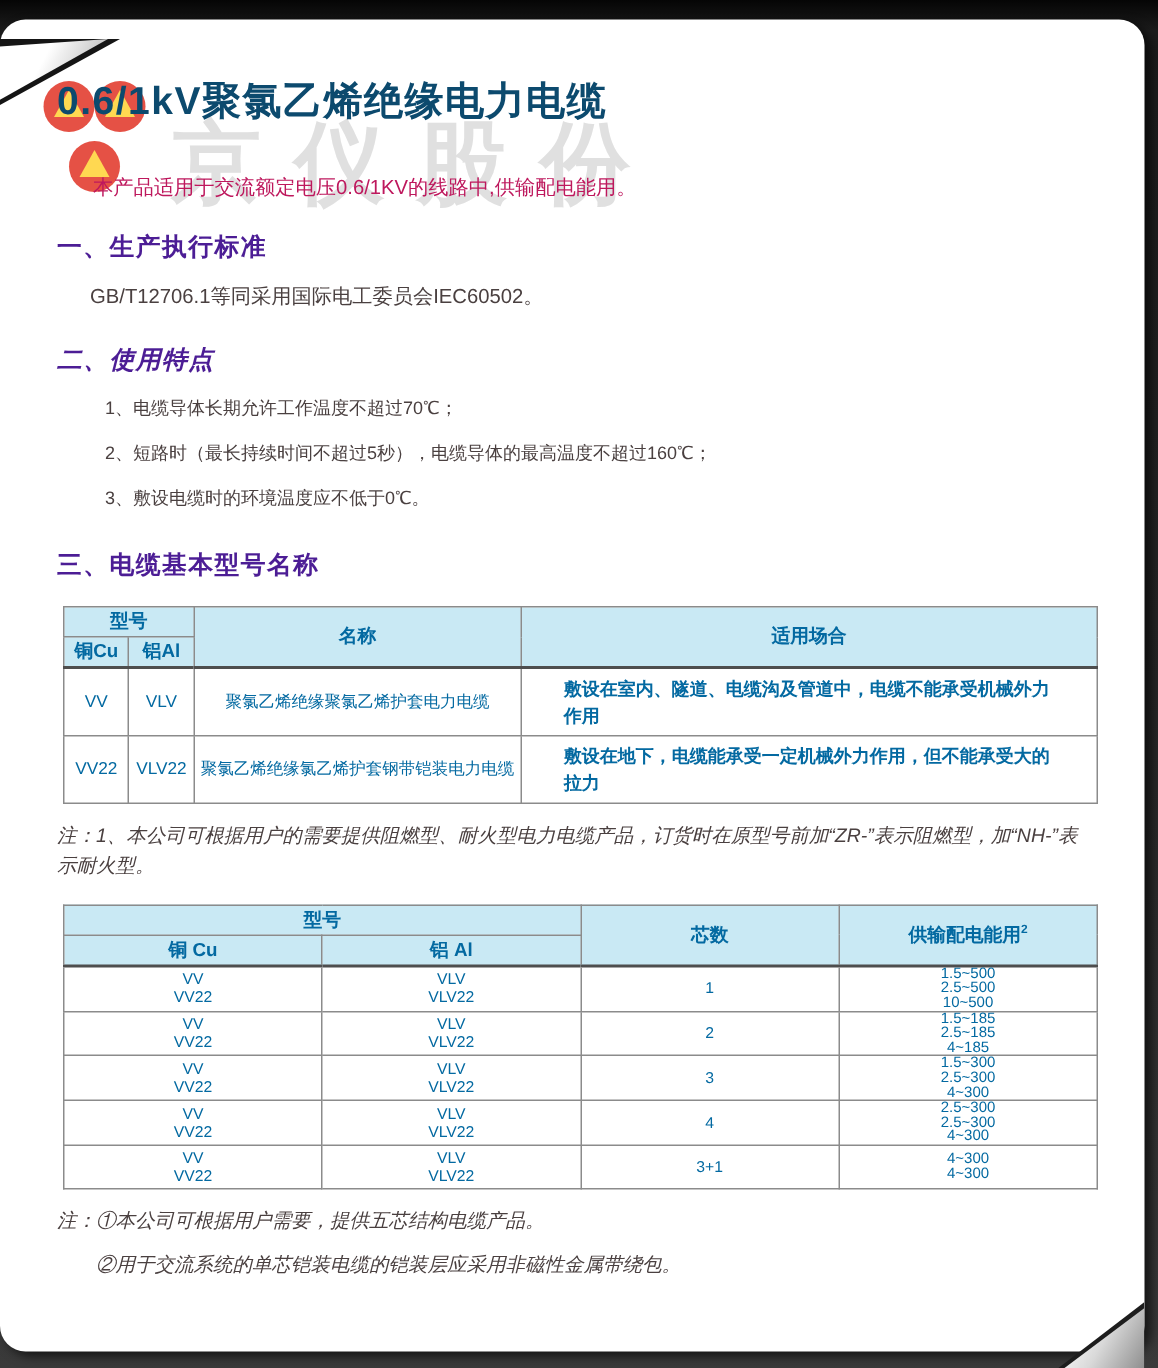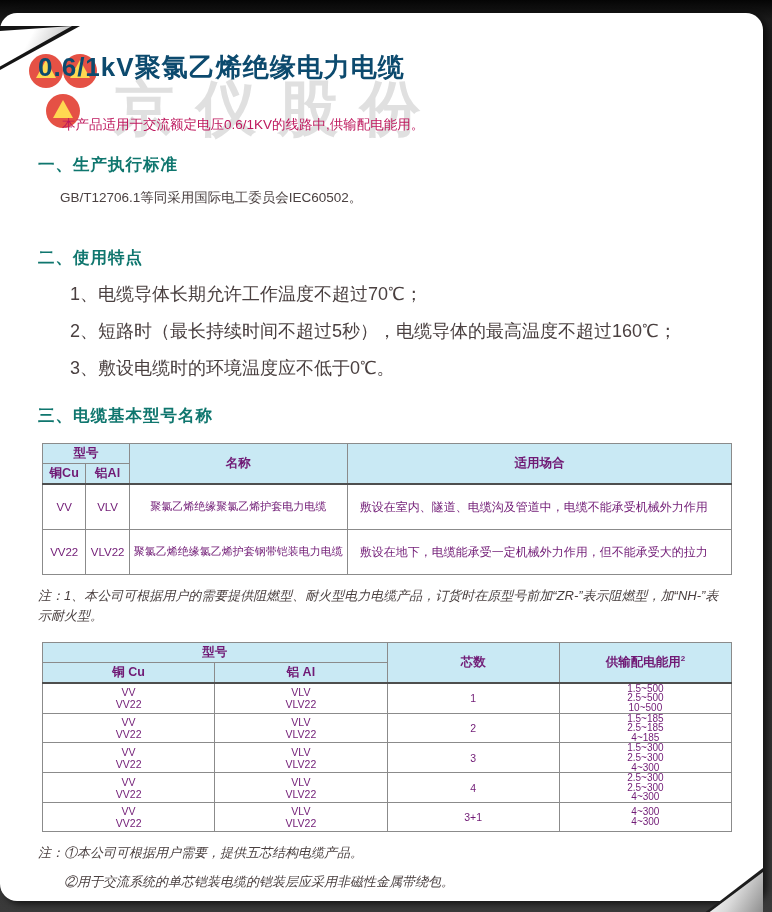--- a/index.html
+++ b/index.html
@@ -30,37 +30,37 @@
   .wm-text { font-size:60px; font-weight:bold; color:#c7c7c7; opacity:0.55; letter-spacing:22px;
              margin:18px 0 0 14px; white-space:nowrap; }
 
   .content { position:absolute; left:0; top:13px; width:763px; height:888px; z-index:2;
              padding:24px 33px 0 38px; color:#4a4040; }
 
   .doc-title { font-size:26px; font-weight:bold; color:#0c4a6e; letter-spacing:1px; }
 
   .intro { margin:31px 0 0 24px; font-size:13.5px; color:#be185d; }
 
-  .sec-h { font-size:16.5px; font-weight:bold; color:#0f766e; letter-spacing:1px; }
-  .h1 { margin-top:20px; } .h2 { margin-top:40px; } .h3 { margin-top:25px; }
+  .sec-h { font-size:16.5px; font-weight:bold; color:#4c1d95; letter-spacing:1px; }
+  .h1 { margin-top:20px; } .h2 { margin-top:22px;font-style:italic; } .h3 { margin-top:25px; }
   .h4 { margin-top:16px; }
 
   .plain { margin:13px 0 0 22px; font-size:13.5px; }
-  .feat-item { margin:13px 0 0 32px; font-size:18px; }
+  .feat-item { margin:13px 0 0 32px; font-size:12px; }
 
   table { border-collapse:collapse; width:690px; margin:16px 0 0 4px;
-          color:#701a75; text-align:center; }
+          color:#0369a1; text-align:center; }
   table, th, td { border:1px solid #8b8b8b; }
   table { border:1.5px solid #777; }
   thead th { background:#c9e9f4; font-weight:bold; font-size:12.5px; height:18px; padding:1px 2px; }
   thead tr.hdr-bottom th, thead th.two-row { border-bottom:2px solid #4e4e4e; }
 
   .t1 td { font-size:11.5px; height:45px; padding:2px 4px; }
   .t1 .name-cell { text-align:center; font-size:11px; white-space:nowrap; overflow:hidden; }
-  .t1 .app-cell  { text-align:left; padding:2px 12px; line-height:1.5; font-size:12px; }
+  .t1 .app-cell  { text-align:left; padding:2px 28px; line-height:1.5; font-size:12px;font-weight:bold; }
   .t1 col.c-cu, .t1 col.c-al { width:6.3%; }
   .t1 col.c-name { width:29.5%; }
 
   .t2 td { font-size:10.5px; height:29px; padding:0 2px; vertical-align:middle; }
   .t2 col { width:25%; }
   .t2 .pre-lines { line-height:9.6px; font-size:10px; }
   .t2 .model-lines { line-height:12px; font-size:10.5px; }
   .pre-lines, .model-lines { white-space:pre-line; }
 
   sup { font-size:8px; vertical-align:super; }

